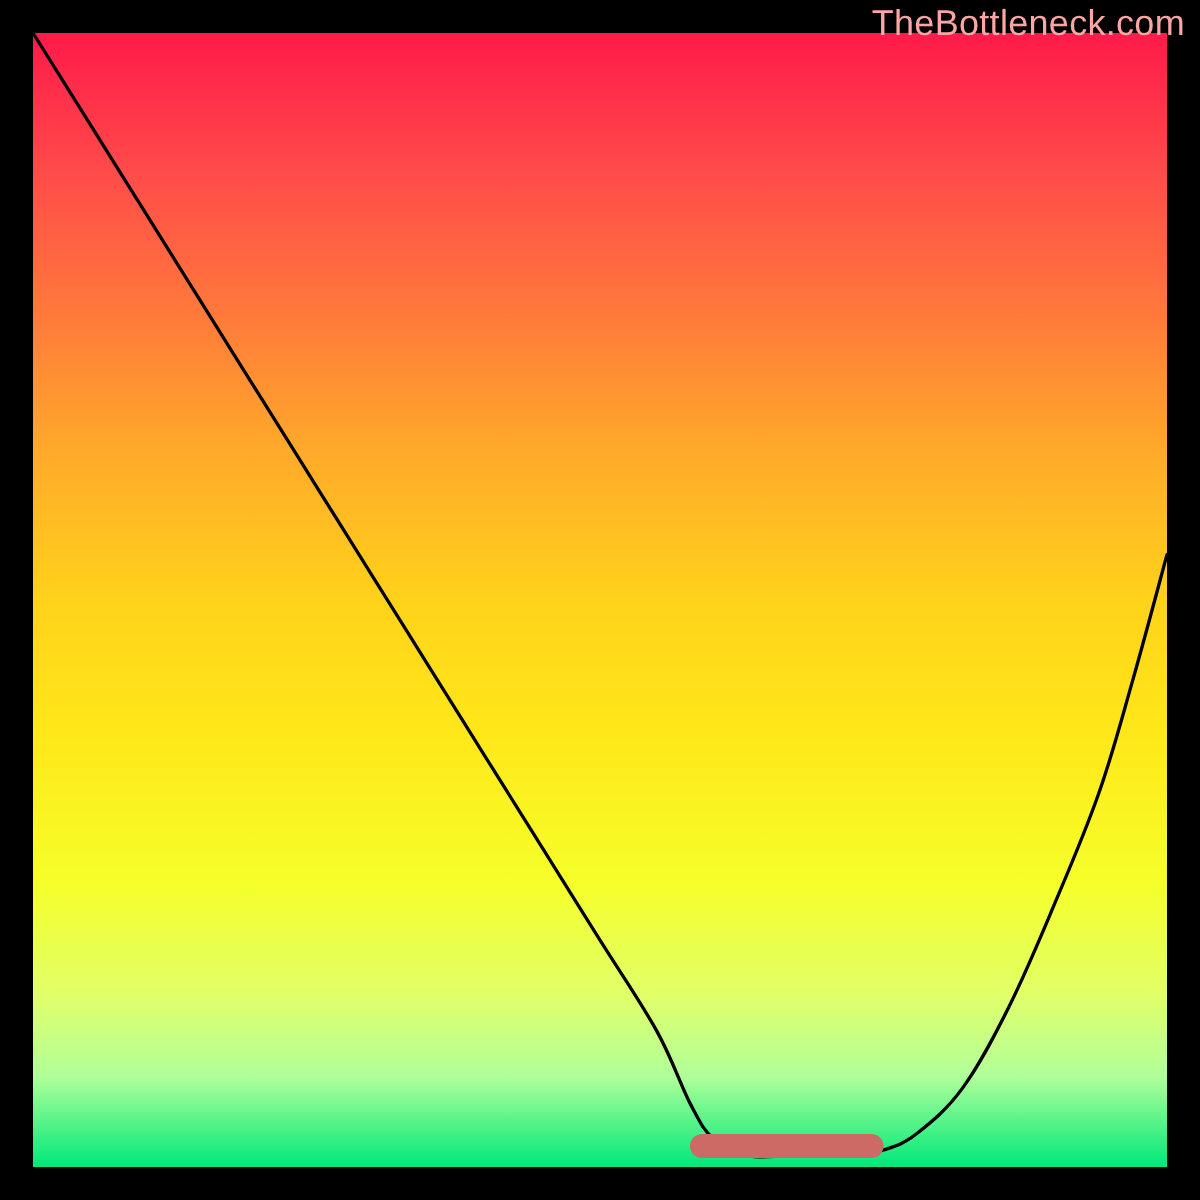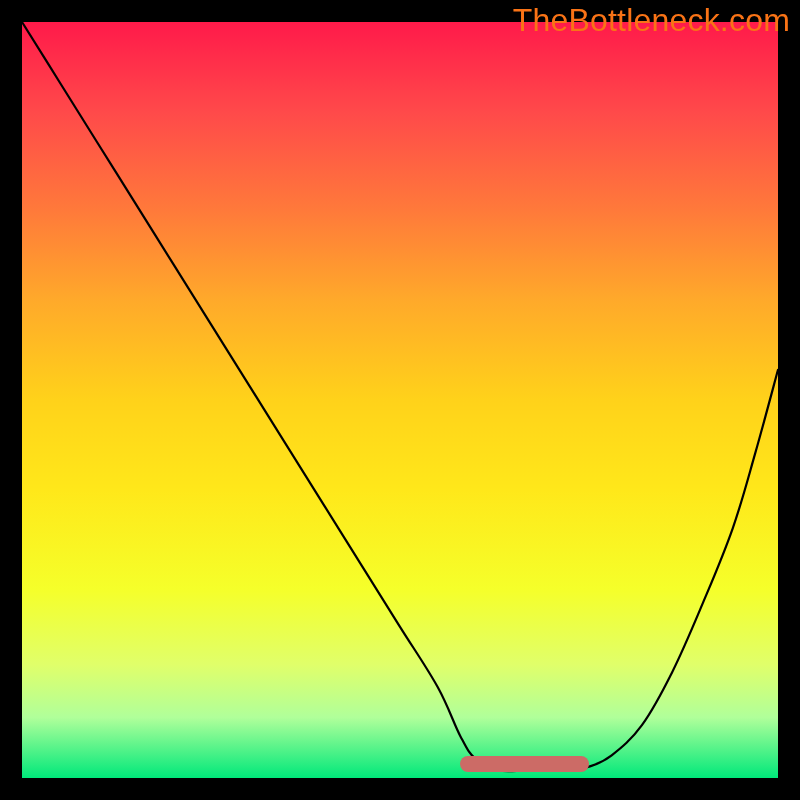--- a/index.html
+++ b/index.html
@@ -27,23 +27,23 @@
       #e0ff6a 85%,
       #b0ff9a 92%,
       #00e87a 100%
     );
   }
   .watermark {
     position: absolute;
     top: 2px;
     right: 10px;
     font-family: Arial, Helvetica, sans-serif;
-    font-size: 32px;
+    font-size: 24px;
     font-weight: 500;
-    color: #f97316;
+    color: #fca5a5;
     letter-spacing: 0.2px;
     z-index: 5;
   }
   svg.curve {
     position: absolute;
     left: 0;
     top: 0;
     width: 756px;
     height: 756px;
     overflow: visible;

